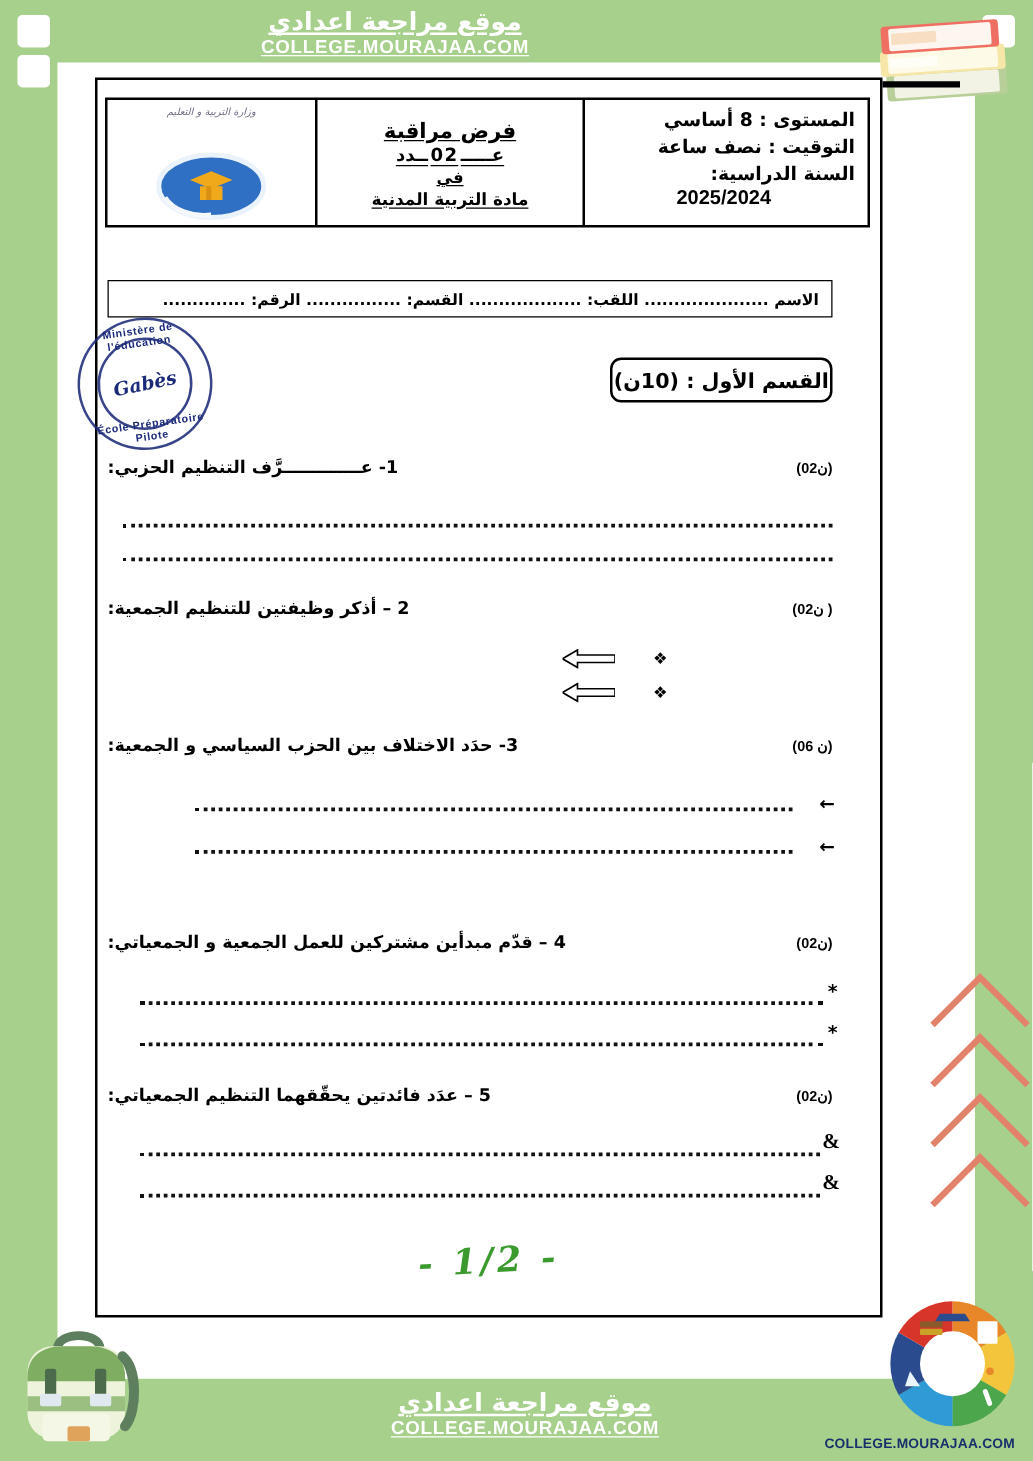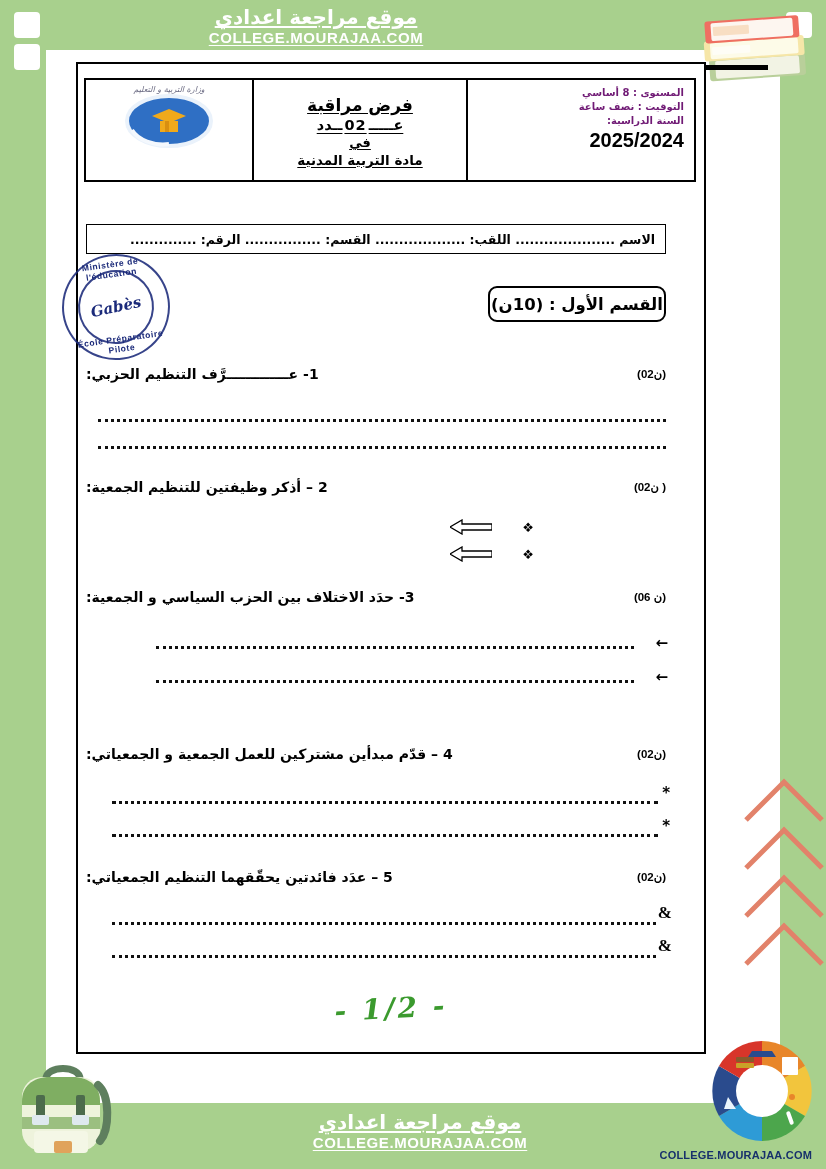--- a/index.html
+++ b/index.html
@@ -65,28 +65,28 @@
   
   .hdr-table {
     position:absolute; right:8px; top:14px; width:612px; height:104px;
     display:flex; border:2px solid #000; box-sizing:border-box; background:#fff;
   }
   .hdr-cell { box-sizing:border-box; position:relative; }
   .hdr-left  { width:228px; border-left:2px solid #000; padding:6px 10px 0 6px; }
   .hdr-mid   { width:214px; border-left:2px solid #000;
                display:flex; flex-direction:column; align-items:center;
                justify-content:center; gap:2px; padding-top:2px; }
-  .hdr-right { flex:1; display:flex; align-items:flex-start; justify-content:center;
+  .hdr-right { flex:1; display:flex; align-items:flex-end; justify-content:center;
                position:relative; }
 
   .hdr-line {
-    font-size:10px; font-weight:bold; color:#701a75; text-align:right;
+    font-size:15px; font-weight:bold; color:#000000; text-align:right;
     line-height:1.42; white-space:nowrap;
   }
-  .hdr-year { font-size:20px; font-weight:bold; text-align:right; direction:ltr;
+  .hdr-year { font-size:16px; font-weight:bold; text-align:center; direction:ltr;
               margin-top:0px; font-family:"Liberation Sans",sans-serif; }
 
   .mid-title { font-size:17px; font-weight:bold; text-decoration:underline;
                text-underline-offset:2px; }
   .mid-num   { font-size:14.5px; font-weight:bold; text-decoration:underline;
                text-underline-offset:3px; letter-spacing:1px;
                display:flex; align-items:baseline; gap:2px; }
   .mid-fi    { font-size:13px; font-weight:bold; text-decoration:underline;
                text-underline-offset:2px; }
   .mid-sub   { font-size:13.5px; font-weight:bold; text-decoration:underline;

